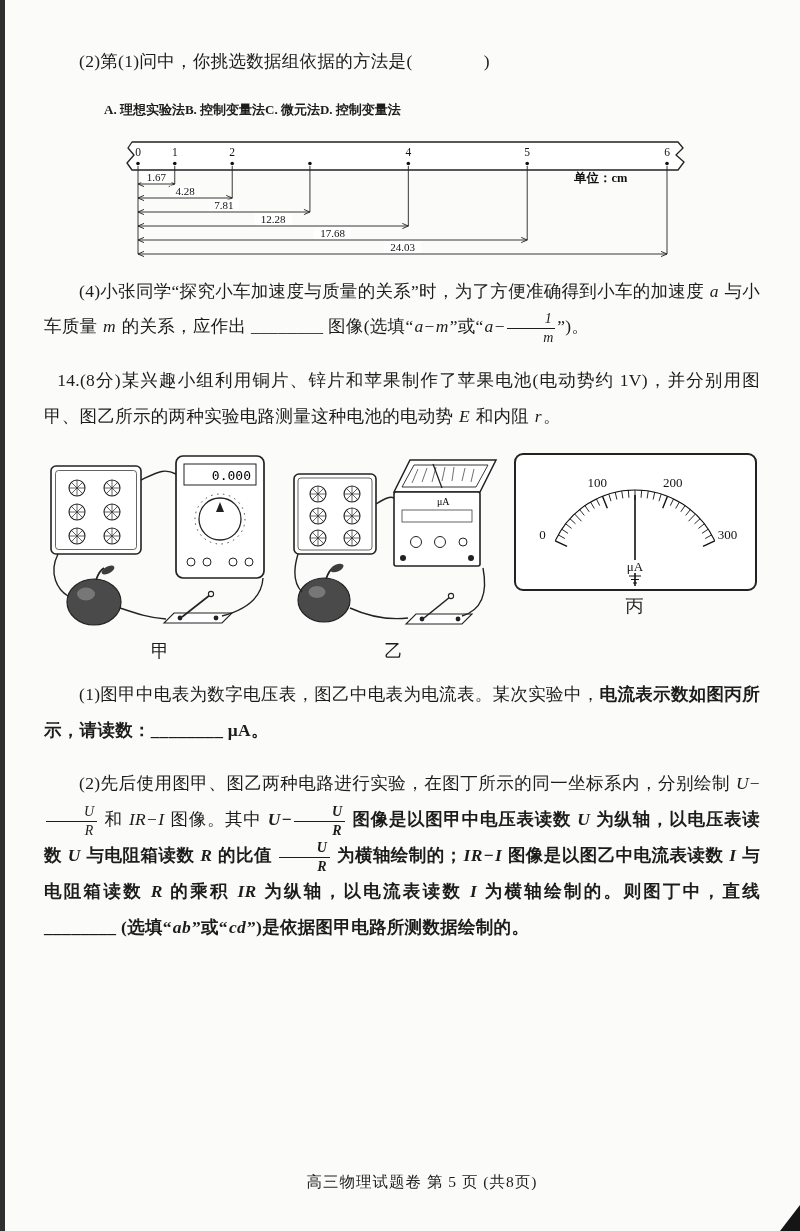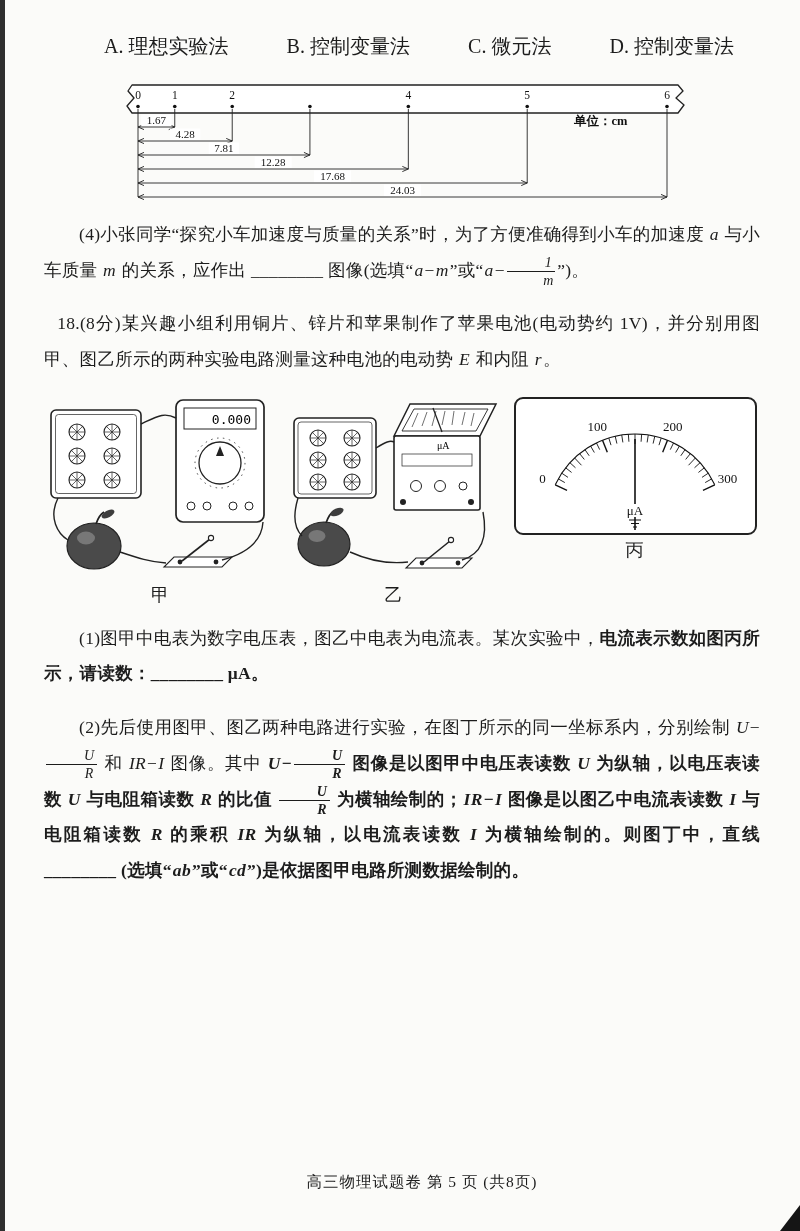--- a/index.html
+++ b/index.html
@@ -7,22 +7,22 @@
   .page{position:relative;width:800px;height:1231px;background:#fbfbf9;overflow:hidden;
         font-family:"Liberation Serif","DejaVu Serif","DejaVu Sans",serif;color:#1c1c1c;}
   .scan-left{position:absolute;left:0;top:0;width:5px;height:100%;background:#2f2f2f;}
   .scan-corner{position:absolute;right:0;bottom:0;width:20px;height:26px;background:#151515;
                clip-path:polygon(100% 0,100% 100%,0 100%);}
   .content{padding:26px 40px 0 44px;}
   .para{font-size:17.5px;line-height:2.05;text-align:justify;letter-spacing:0.3px;}
   .indent2{text-indent:2em;}
   .indent1{text-indent:0.75em;}
   .mt6{margin-top:6px;} .mt14{margin-top:14px;}
-  .options{display:flex;justify-content:space-between;font-size:20px;line-height:2.05;
-           padding-left:60px;padding-right:26px;}
+  .options{display:flex;font-size:13px;line-height:2.05;
+           padding-left:60px;padding-right:26px;font-weight:bold;}
   .bold{font-weight:700;}
   .var{font-style:italic;padding:0 1px;font-family:"Liberation Serif","DejaVu Serif",serif;}
   .frac{display:inline-flex;flex-direction:column;align-items:center;vertical-align:middle;
         line-height:1.1;font-size:0.8em;margin:0 2px;}
   .frac .fnum{padding:0 3px 1px;border-bottom:1.4px solid currentColor;font-style:italic;}
   .frac .fden{padding-top:1px;font-style:italic;}
   .tape-fig{margin:8px 0 2px 78px;}
   .figs{display:flex;justify-content:space-between;margin:8px 2px 0 2px;}
   .fig{display:flex;flex-direction:column;align-items:center;}
   .figcap{font-size:18px;margin-top:2px;letter-spacing:2px;}
@@ -42,20 +42,21 @@
     <defs>
       <g id="knob">
         <circle r="8" fill="#fff" stroke="#222" stroke-width="1.1"></circle>
         <path d="M-8,0H8 M0,-8V8 M-5.7,-5.7L5.7,5.7 M-5.7,5.7L5.7,-5.7" stroke="#222" stroke-width="0.7"></path>
       </g>
     </defs>
   </svg>
 
   <div class="content">
 
+    <p class="para indent2">(2)第(1)问中，你挑选数据组依据的方法是(　　　　)</p>
 
     <div class="options">
       <span>A. 理想实验法</span>
       <span>B. 控制变量法</span>
       <span>C. 微元法</span>
       <span>D. 控制变量法</span>
     </div>
 
 
     <div class="tape-fig">
@@ -107,21 +108,21 @@
           <text x="280.5" y="118.5" text-anchor="middle" font-size="11" fill="#111">24.03</text>
           <text x="452" y="50" font-size="12.5" font-weight="bold" fill="#111">单位：cm</text>
         </svg>
     </div>
 
     <p class="para indent2 mt6"><span>(4)小张同学“探究小车加速度与质量的关系”时，为了方便准确得到小车的加速度 </span><span class="var">a</span><span> 与小车质量 </span><span class="var">m</span><span> 的关系，应作出 ________ 图像(选填“</span><span class="var">a</span><span>−</span><span class="var">m</span><span>”或“</span><span class="var">a</span><span>−</span><span class="frac">
           <span class="fnum">1</span>
           <span class="fden">m</span>
         </span><span>”)。</span></p>
 
-    <p class="para mt14 indent1"><span>18.(8分)某兴趣小组利用铜片、锌片和苹果制作了苹果电池(电动势约 1V)，并分别用图甲、图乙所示的两种实验电路测量这种电池的电动势 </span><span class="var">E</span><span> 和内阻 </span><span class="var">r</span><span>。</span></p>
+    <p class="para mt14 indent1"><span>14.(8分)某兴趣小组利用铜片、锌片和苹果制作了苹果电池(电动势约 1V)，并分别用图甲、图乙所示的两种实验电路测量这种电池的电动势 </span><span class="var">E</span><span> 和内阻 </span><span class="var">r</span><span>。</span></p>
 
     <div class="figs">
 
       <div class="fig">
         <svg viewBox="0 0 230 185" width="230" height="185">
           <g>
             <rect x="5" y="14" width="90" height="88" rx="5" fill="#fff" stroke="#222" stroke-width="1.6"></rect>
             <rect x="9.5" y="18.5" width="81" height="79" rx="3" fill="none" stroke="#222" stroke-width="0.7"></rect>
             <use href="#knob" x="31" y="36"></use>
               <use href="#knob" x="66" y="36"></use>

